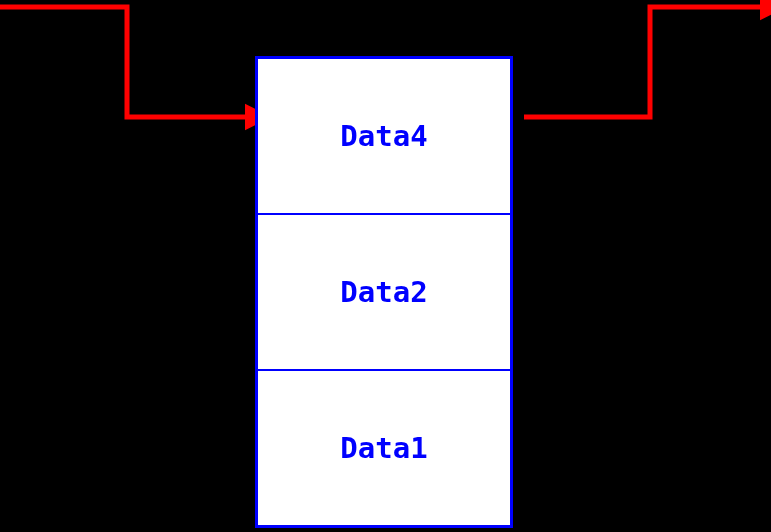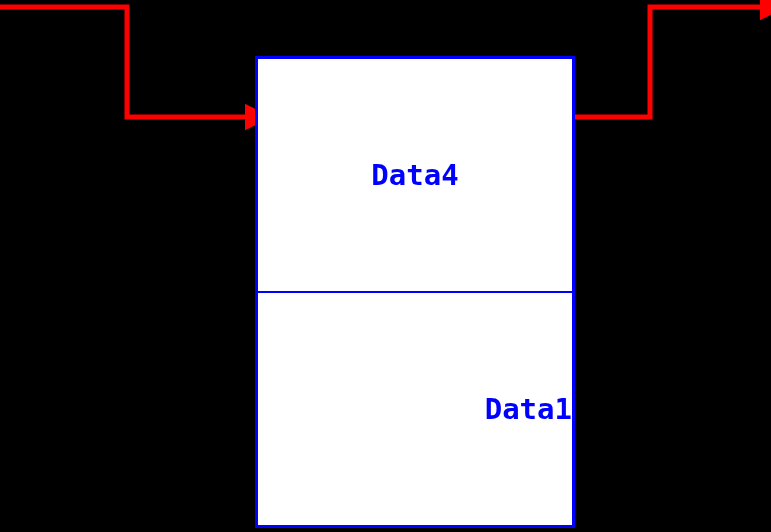--- a/index.html
+++ b/index.html
@@ -19,41 +19,40 @@
     position: absolute;
     left: 0;
     top: 0;
     width: 771px;
     height: 532px;
   }
   #stack-box {
     position: absolute;
     left: 255px;
     top: 56px;
-    width: 320px;
+    width: 258px;
     height: 472px;
     box-sizing: border-box;
     background: #ffffff;
     border: 3px solid #0000ff;
     display: flex;
     flex-direction: column;
     z-index: 3;
   }
   .stack-cell {
     flex: 1 1 0;
     position: relative;
     display: flex;
     align-items: center;
     justify-content: center;
     box-sizing: border-box;
     border-bottom: 2px solid #0000ff;
   }
   .stack-cell:last-child {
     border-bottom: none;
-    justify-content: flex-end;
   }
   .cell-label {
     color: #0000ff;
     font-family: "DejaVu Sans Mono", "Liberation Mono", monospace;
     font-size: 29px;
     font-weight: bold;
     letter-spacing: 0px;
     line-height: 1;
     user-select: none;
   }
@@ -73,17 +72,20 @@
     <path d="M 0 7 L 127 7 L 127 117 L 246 117" fill="none" stroke="#ff0000" stroke-width="5" stroke-linecap="butt" stroke-linejoin="miter" marker-end="url(#arrowhead-red)"></path>
 
     <path d="M 524 117 L 650 117 L 650 7 L 761 7" fill="none" stroke="#ff0000" stroke-width="5" stroke-linecap="butt" stroke-linejoin="miter" marker-end="url(#arrowhead-red)"></path>
   </svg>
 
   <div id="stack-box">
     <div class="stack-cell">
       <span class="cell-label">Data4</span>
     </div>
     <div class="stack-cell">
+      <span class="cell-label">Data2</span>
+    </div>
+    <div class="stack-cell">
       <span class="cell-label">Data1</span>
     </div>
   </div>
 
 </div>
 
 </body></html>

